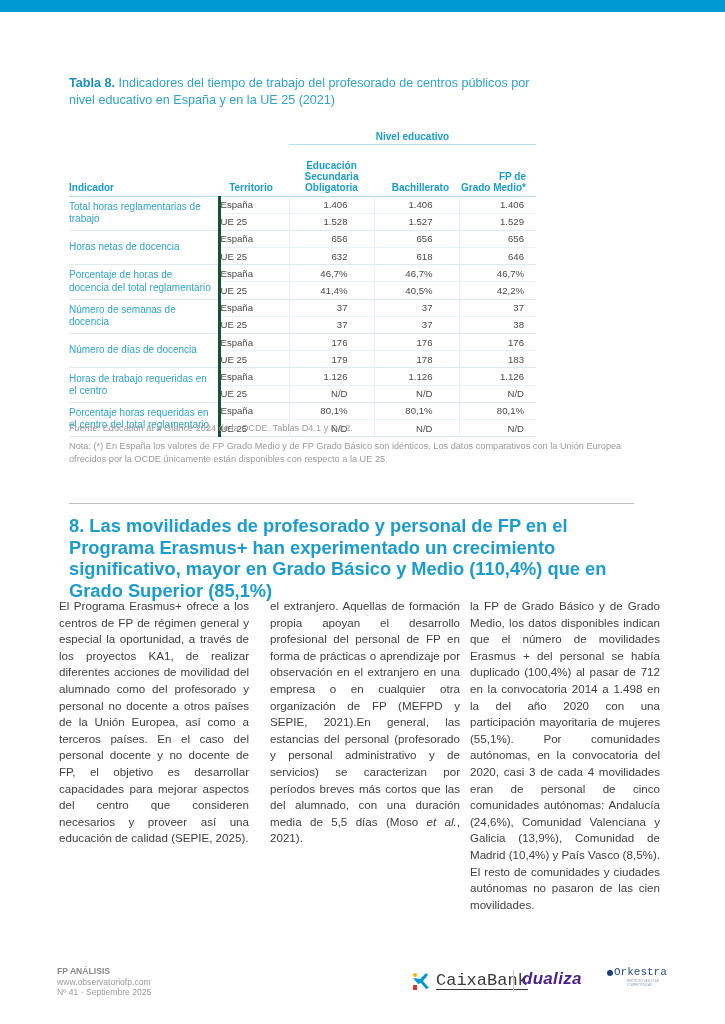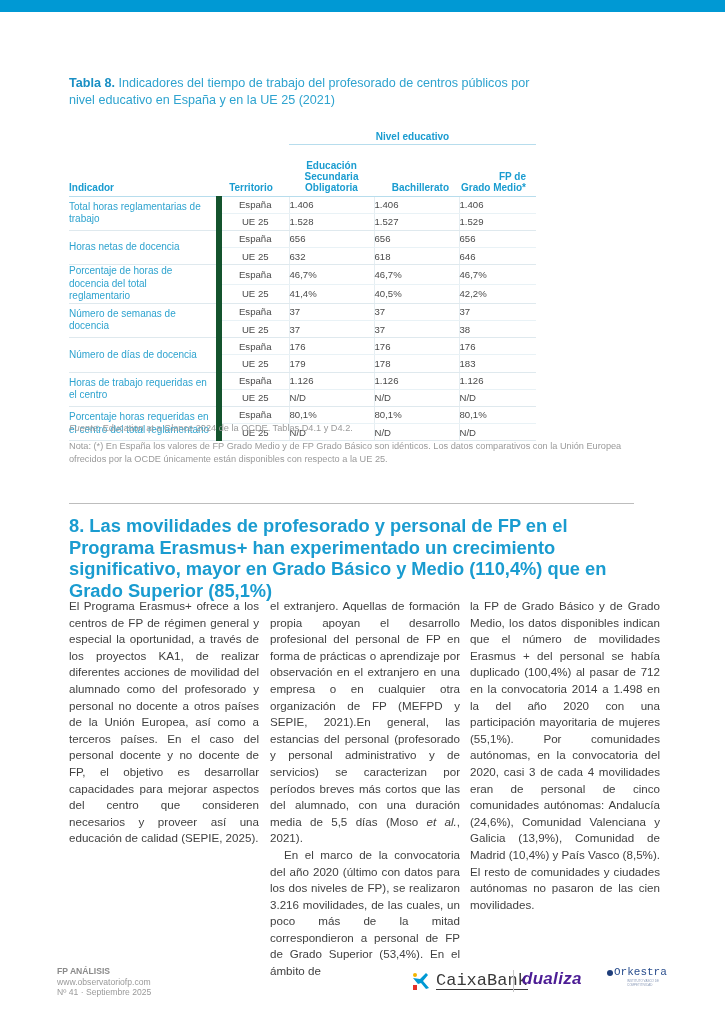--- a/index.html
+++ b/index.html
@@ -15,37 +15,37 @@
     table.data th { color: #1a9cd0; font-weight: bold; font-size: 10px; line-height: 11px; vertical-align: bottom; padding-bottom: 3px; }
     table.data th.group { text-align: center; height: 18px; padding-bottom: 2px; border-bottom: 1px solid #b7dded; }
     table.data th.ind { text-align: left; width: 150px; }
     table.data th.terr { width: 70px; padding-right: 6px; }
     table.data th.c1 { width: 85px; }
     table.data th.c2 { text-align: right; width: 85px; padding-right: 10px; }
     table.data th.c3 { text-align: right; width: 77px; padding-right: 10px; }
     table.data tr.head-row th { height: 52px; border-bottom: 1.5px solid #b7dded; }
     table.data td { height: 17.2px; color: #4a4a4a; border-bottom: 1px solid #e9f2f6; }
     table.data td.ind-label { color: #2ea3cf; font-size: 10px; line-height: 12.5px; padding-right: 6px; vertical-align: middle; border-bottom: 1px solid #dfe9ee; }
-    table.data td.terr { text-align: center; border-right: 1px solid #e6eef2; border-left: 6px solid #14532d; }
-    table.data td.val { text-align: left; padding-right: 26px; border-right: 1px solid #e6eef2; }
+    table.data td.terr { text-align: left; border-right: 1px solid #e6eef2; border-left: 3px solid #14532d; }
+    table.data td.val { text-align: right; padding-right: 26px; border-right: 1px solid #e6eef2; }
     table.data td.val.last { border-right: none; padding-right: 12px; }
     table.data tr.grp-end td { border-bottom: 1px solid #dfe9ee; }
 
     .source { position: absolute; left: 69px; top: 423px; font-size: 9.2px; color: #9a9a9a; }
     .source i { font-style: italic; }
     .note { position: absolute; left: 69px; top: 440px; width: 580px; font-size: 9.2px; line-height: 12.5px; color: #9a9a9a; }
 
     .divider { position: absolute; left: 69px; top: 503px; width: 565px; height: 1px; background: #bdbdbd; }
 
     .section-title { position: absolute; left: 69px; top: 515px; width: 580px; font-size: 18.3px; line-height: 21.5px; font-weight: bold; color: #1a9cd0; }
 
     .col { position: absolute; top: 598px; width: 190px; font-size: 11.6px; line-height: 16.6px; color: #3f3f3f; text-align: justify; }
     .col p { margin: 0; }
     .col p.indent { text-indent: 14px; }
-    .col1 { left: 69px; }
+    .col1 { left: 59px; }
     .col2 { left: 270px; }
     .col3 { left: 470px; }
 
     .footer-info { position: absolute; left: 57px; top: 966px; font-size: 8.6px; line-height: 10.5px; color: #9a9a9a; }
     .footer-info .brand { font-weight: bold; color: #8a8a8a; }
 
     .logo-caixa { position: absolute; left: 410px; top: 971px; display: flex; align-items: center; }
     .star-icon { width: 22px; height: 20px; position: relative; }
     .caixa-text { font-family: Liberation Mono, monospace; font-size: 17px; color: #3a3a3a; margin-left: 4px; border-bottom: 1px solid #3a3a3a; line-height: 16px; }
     .logo-sep { position: absolute; left: 513px; top: 970px; width: 1px; height: 22px; background: #c8c8c8; }
@@ -177,21 +177,20 @@
 
 <div class="divider"></div>
 
 <h2 class="section-title">8. Las movilidades de profesorado y personal de FP en el Programa Erasmus+ han experimentado un crecimiento significativo, mayor en Grado Básico y Medio (110,4%) que en Grado Superior (85,1%)</h2>
 
 <div class="col col1">
   <p>El Programa Erasmus+ ofrece a los centros de FP de régimen general y especial la oportunidad, a través de los proyectos KA1, de realizar diferentes acciones de movilidad del alumnado como del profesorado y personal no docente a otros países de la Unión Europea, así como a terceros países. En el caso del personal docente y no docente de FP, el objetivo es desarrollar capacidades para mejorar aspectos del centro que consideren necesarios y proveer así una educación de calidad (SEPIE, 2025).</p>
 </div>
 <div class="col col2">
   <p><span>el extranjero. Aquellas de formación propia apoyan el desarrollo profesional del personal de FP en forma de prácticas o aprendizaje por observación en el extranjero en una empresa o en cualquier otra organización de FP (MEFPD y SEPIE, 2021).En general, las estancias del personal (profesorado y personal administrativo y de servicios) se caracterizan por períodos breves más cortos que las del alumnado, con una duración media de 5,5 días (Moso </span><i>et al.</i><span>, 2021).</span></p>
-  <p class="indent">En el marco de la convocatoria del año 2020 (último con datos para los dos niveles de FP), se realizaron 3.216 movilidades, de las cuales, un poco más de la mitad correspondieron a personal de FP de Grado Superior (53,4%). En el ámbito de</p>
 </div>
 <div class="col col3">
   <p>la FP de Grado Básico y de Grado Medio, los datos disponibles indican que el número de movilidades Erasmus + del personal se había duplicado (100,4%) al pasar de 712 en la convocatoria 2014 a 1.498 en la del año 2020 con una participación mayoritaria de mujeres (55,1%). Por comunidades autónomas, en la convocatoria del 2020, casi 3 de cada 4 movilidades eran de personal de cinco comunidades autónomas: Andalucía (24,6%), Comunidad Valenciana y Galicia (13,9%), Comunidad de Madrid (10,4%) y País Vasco (8,5%). El resto de comunidades y ciudades autónomas no pasaron de las cien movilidades.</p>
 </div>
 
 <div class="footer-info">
   <div class="brand">FP ANÁLISIS</div>
   <div>www.observatoriofp.com</div>
   <div>Nº 41 · Septiembre 2025</div>
 </div>

